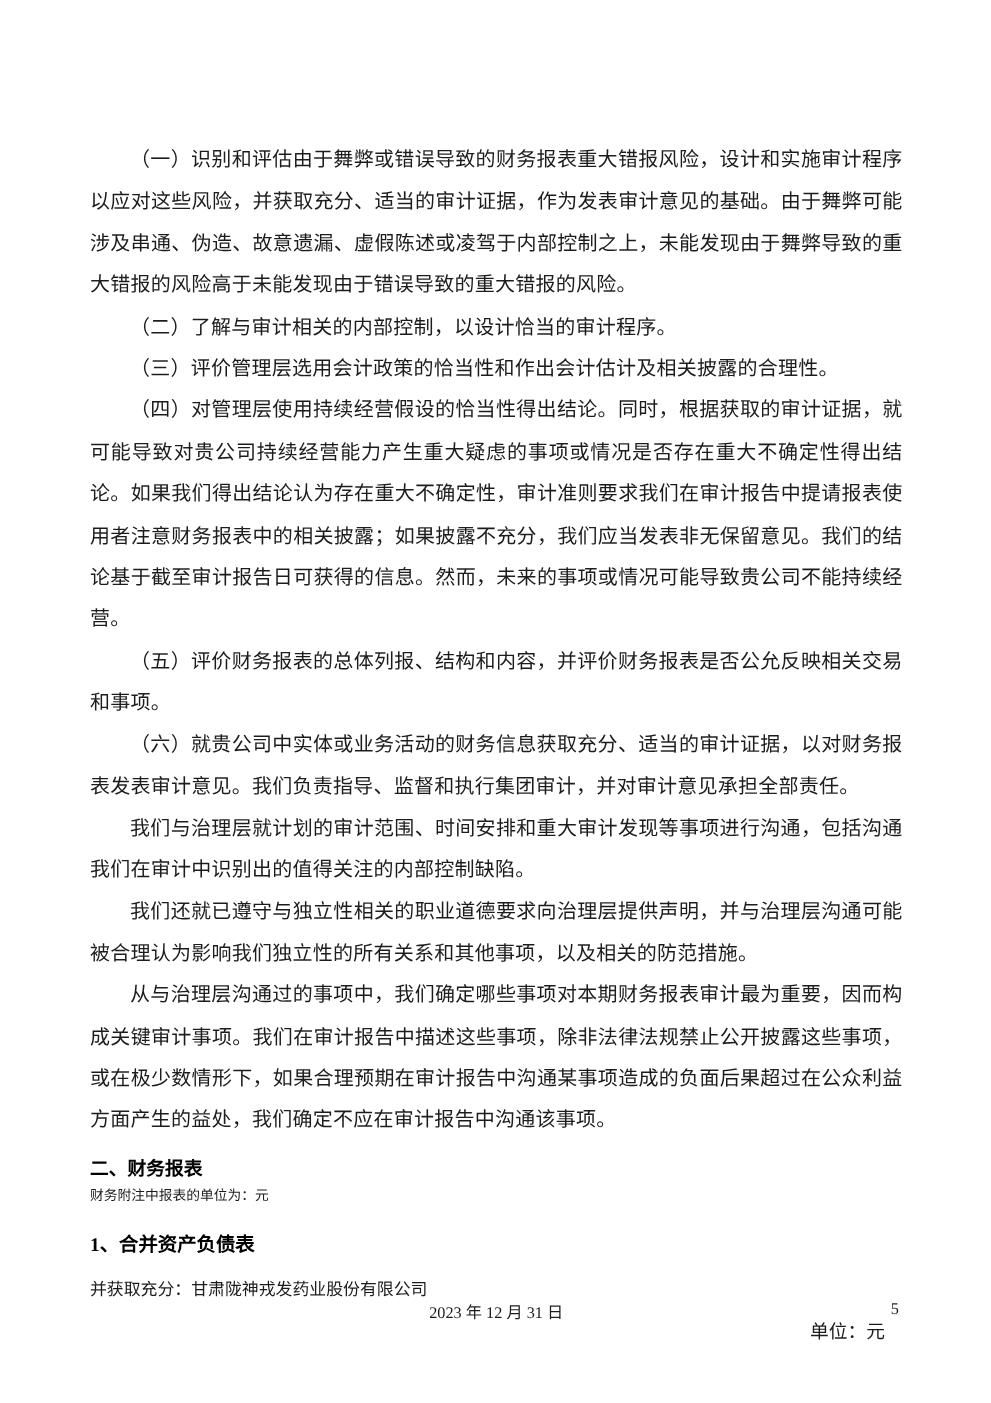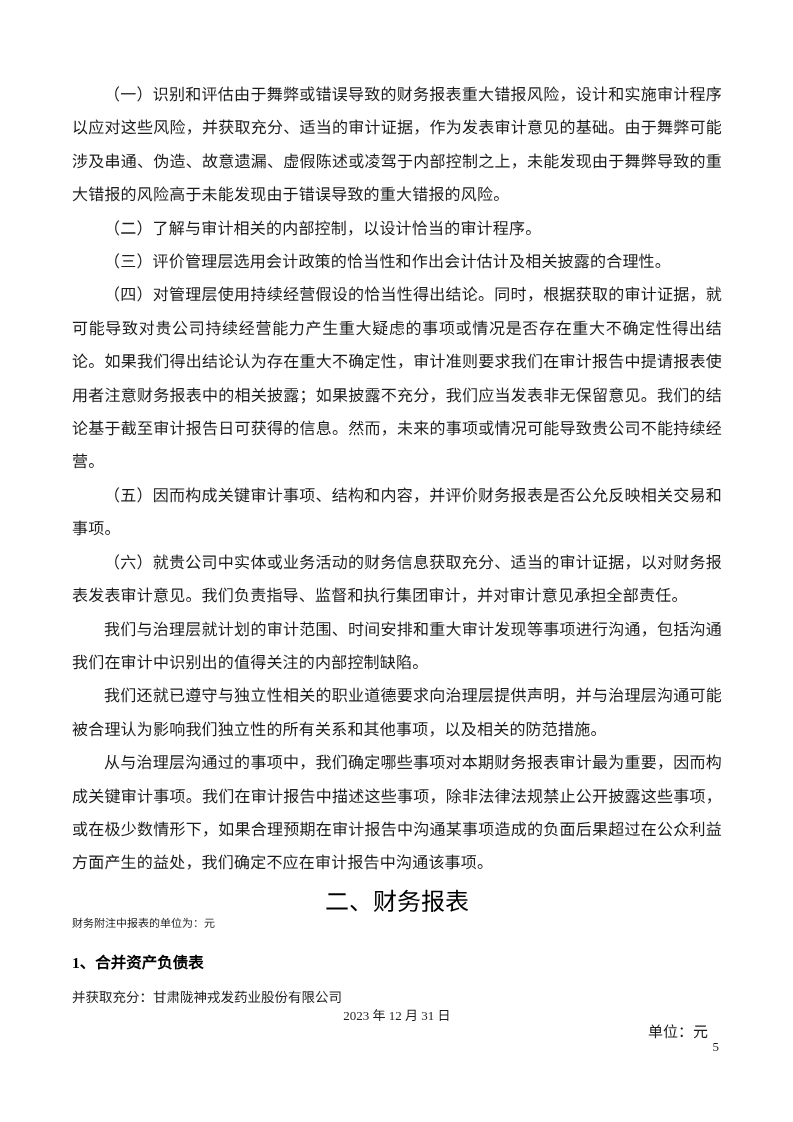--- a/index.html
+++ b/index.html
@@ -16,38 +16,37 @@
     font-family: "Liberation Serif", "DejaVu Serif", serif;
     color: #1c1c1c;
   }
   .content {
     position: absolute;
     left: 72px;
     top: 0;
     width: 650px;
   }
   .body-text {
-    padding-top: 78px;
+    padding-top: 112px;
   }
   p.para {
     margin: 0;
     font-size: 16px;
     line-height: 33.4px;
     text-align: justify;
     text-indent: 2em;
     letter-spacing: 0.2px;
   }
   h2.section-heading {
     margin: 10px 0 0 0;
-    font-size: 24px;
+    font-size: 15px;
     line-height: 24px;
-    font-weight: normal;
+    font-weight: bold;
     color: #000000;
     font-family: "Liberation Sans", "DejaVu Sans", sans-serif;
-    text-align: center;
   }
   .note-line {
     font-size: 11px;
     line-height: 18px;
   }
   h3.subsection-heading {
     margin: 20px 0 0 0;
     font-size: 15.5px;
     line-height: 21px;
     font-weight: bold;
@@ -83,21 +82,21 @@
 </head>
 <body>
 
 <div class="page">
   <div class="content">
     <div class="body-text">
       <p class="para">（一）识别和评估由于舞弊或错误导致的财务报表重大错报风险，设计和实施审计程序以应对这些风险，并获取充分、适当的审计证据，作为发表审计意见的基础。由于舞弊可能涉及串通、伪造、故意遗漏、虚假陈述或凌驾于内部控制之上，未能发现由于舞弊导致的重大错报的风险高于未能发现由于错误导致的重大错报的风险。</p>
       <p class="para">（二）了解与审计相关的内部控制，以设计恰当的审计程序。</p>
       <p class="para">（三）评价管理层选用会计政策的恰当性和作出会计估计及相关披露的合理性。</p>
       <p class="para">（四）对管理层使用持续经营假设的恰当性得出结论。同时，根据获取的审计证据，就可能导致对贵公司持续经营能力产生重大疑虑的事项或情况是否存在重大不确定性得出结论。如果我们得出结论认为存在重大不确定性，审计准则要求我们在审计报告中提请报表使用者注意财务报表中的相关披露；如果披露不充分，我们应当发表非无保留意见。我们的结论基于截至审计报告日可获得的信息。然而，未来的事项或情况可能导致贵公司不能持续经营。</p>
-      <p class="para">（五）因而构成关键审计事项、结构和内容，并评价财务报表是否公允反映相关交易和事项。</p>
+      <p class="para">（五）评价财务报表的总体列报、结构和内容，并评价财务报表是否公允反映相关交易和事项。</p>
       <p class="para">（六）就贵公司中实体或业务活动的财务信息获取充分、适当的审计证据，以对财务报表发表审计意见。我们负责指导、监督和执行集团审计，并对审计意见承担全部责任。</p>
       <p class="para">我们与治理层就计划的审计范围、时间安排和重大审计发现等事项进行沟通，包括沟通我们在审计中识别出的值得关注的内部控制缺陷。</p>
       <p class="para">我们还就已遵守与独立性相关的职业道德要求向治理层提供声明，并与治理层沟通可能被合理认为影响我们独立性的所有关系和其他事项，以及相关的防范措施。</p>
       <p class="para">从与治理层沟通过的事项中，我们确定哪些事项对本期财务报表审计最为重要，因而构成关键审计事项。我们在审计报告中描述这些事项，除非法律法规禁止公开披露这些事项，或在极少数情形下，如果合理预期在审计报告中沟通某事项造成的负面后果超过在公众利益方面产生的益处，我们确定不应在审计报告中沟通该事项。</p>
     </div>
 
     <h2 class="section-heading">二、财务报表</h2>
 
     <div class="note-line">财务附注中报表的单位为：元</div>
 

